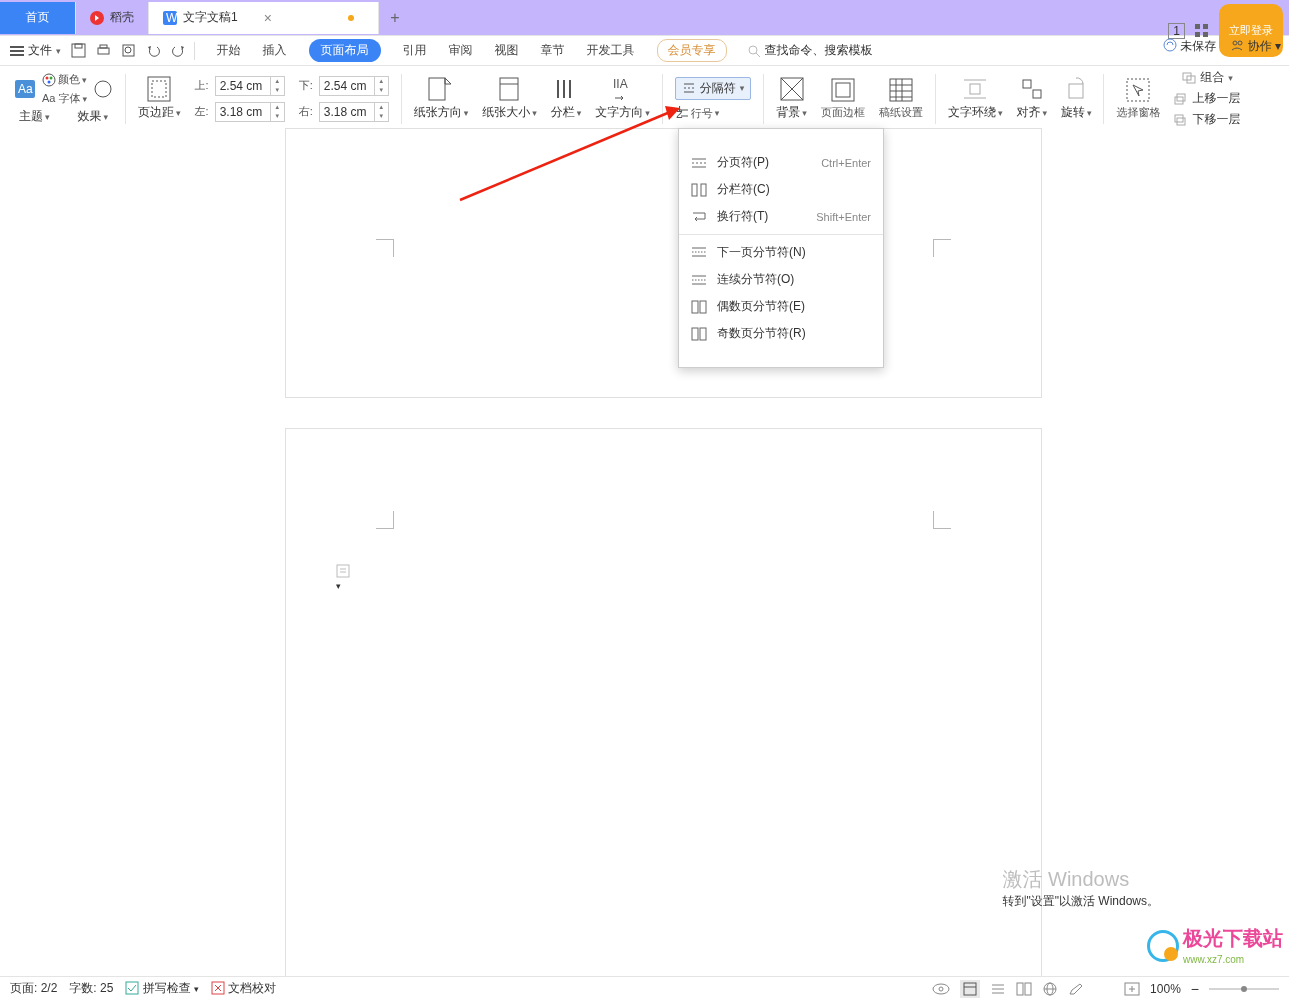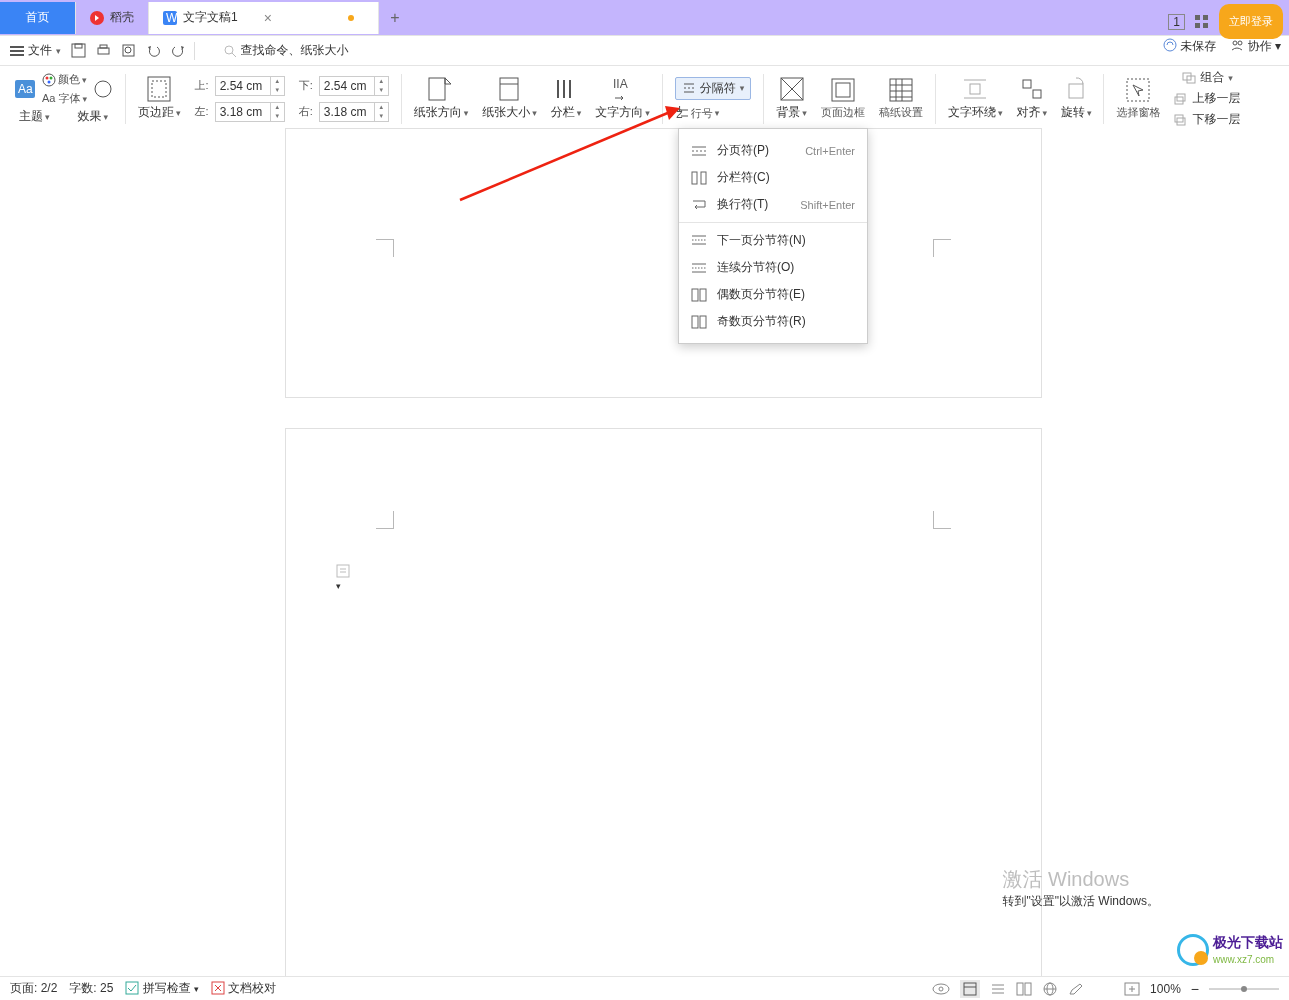--- a/index.html
+++ b/index.html
@@ -6,21 +6,21 @@
 body{background:#fff;width:1289px;height:1000px;overflow:hidden;position:relative}
 .tabbar{height:36px;background:#c4b5fd;display:flex;align-items:center;border-bottom:1px solid #e4e4e4}
 .tab{height:32px;display:flex;align-items:center;padding:0 14px;gap:6px;border-right:1px solid #e4e4e4;position:relative}
 .tab.home{background:#3a84f5;color:#fff;width:76px;justify-content:center}
 .tab.home span{color:#fff}
 .tab.active{background:#fff}
 .tab .dot{width:6px;height:6px;border-radius:50%;background:#f7a71b;position:absolute;right:24px}
 .tab .x{color:#888;font-size:14px;margin-left:20px}
 .tabplus{width:32px;text-align:center;color:#666;font-size:16px}
 .topright{position:absolute;right:6px;top:4px;display:flex;align-items:center;gap:10px}
-.loginbtn{background:#f7a71b;color:#fff;padding:10px 10px;border-radius:10px;font-size:11px}
+.loginbtn{background:#f7a71b;color:#fff;padding:19px 10px;border-radius:10px;font-size:11px}
 .grid4{width:14px;height:14px;display:grid;grid-template-columns:1fr 1fr;gap:2px}
 .grid4 i{background:#666;width:5px;height:5px}
 
 .menubar{height:30px;display:flex;align-items:center;padding:0 10px;border-bottom:1px solid #e4e4e4}
 .filebtn{display:flex;align-items:center;gap:4px}
 .hambg{display:inline-block}
 .hambg i{display:block;width:14px;height:2px;background:#555;margin:2px 0}
 .qat{display:flex;gap:10px;margin-left:10px;align-items:center}
 .qat span{color:#555;font-size:14px}
 .divider{width:1px;height:18px;background:#ddd;margin:0 8px}
@@ -50,34 +50,34 @@
 .canvas{position:absolute;top:128px;left:0;right:0;bottom:24px;background:#fff;overflow:hidden}
 .page{position:absolute;left:285px;width:757px;background:#fff;border:1px solid #e0e0e0}
 .page1{top:0;height:270px}
 .page2{top:300;height:620px;top:300px}
 .cornermark{position:absolute;width:18px;height:18px}
 .cm-tl{border-right:1px solid #b8b8b8;border-bottom:1px solid #b8b8b8}
 .cm-tr{border-left:1px solid #b8b8b8;border-bottom:1px solid #b8b8b8}
 .cm-bl{border-right:1px solid #b8b8b8;border-top:1px solid #b8b8b8}
 .cm-br{border-left:1px solid #b8b8b8;border-top:1px solid #b8b8b8}
 
-.dropmenu{position:absolute;left:678px;top:128px;width:190px;background:#fff;border:1px solid #ccc;box-shadow:0 3px 10px rgba(0,0,0,.2);padding:8px 0;z-index:50}
+.dropmenu{position:absolute;left:678px;top:128px;width:206px;background:#fff;border:1px solid #ccc;box-shadow:0 3px 10px rgba(0,0,0,.2);padding:20px 0;z-index:50}
 .dmitem{display:flex;align-items:center;padding:5px 12px;gap:10px;cursor:pointer}
 .dmitem .sc{margin-left:auto;color:#888;font-size:11px}
 .dmsep{height:1px;background:#e4e4e4;margin:4px 0}
 .dmicon{width:16px;height:14px;display:inline-block;position:relative;flex-shrink:0;color:#666}
 
 .arrow{position:absolute;pointer-events:none;z-index:40}
 
 .watermark{position:absolute;right:130px;bottom:90px;color:#c9c9c9;font-size:12px}
 .watermark .t{font-size:20px;color:#bdbdbd}
 .logo{position:absolute;right:6px;bottom:34px;display:flex;align-items:center;gap:4px}
 .logo .c{width:32px;height:32px;border:3px solid #36b6e8;border-radius:50%;position:relative}
 .logo .c::after{content:"";position:absolute;right:-2px;bottom:-2px;width:14px;height:14px;background:#f7a71b;border-radius:50%}
-.logo .txt b{color:#4c1d95;font-size:14px}
+.logo .txt b{color:#ec4899;font-size:20px}
 .logo .url{color:#7fb843;font-size:10px}
 
 .statusbar{position:absolute;bottom:0;left:0;right:0;height:24px;border-top:1px solid #e4e4e4;display:flex;align-items:center;padding:0 10px;gap:12px;font-size:11px;color:#555;background:#fff}
 .statusbar .r{margin-left:auto;display:flex;align-items:center;gap:10px}
 svg{display:block}
 </style>
 </head>
 <body>
 
 <div class="tabbar">
@@ -151,26 +151,37 @@
         </svg>
       </span>
     <span>
         <svg width="15" height="15">
           <path d="M4 4 A5 5 0 1 0 11 6" fill="none" stroke="#555"></path>
           <path d="M13 4 L10 3 L11 7 Z" fill="#555"></path>
         </svg>
       </span>
   </div>
   <div class="divider"></div>
+  <div class="menus">
+    <span class="menu">开始</span>
+    <span class="menu">插入</span>
+    <span class="menu active">页面布局</span>
+    <span class="menu">引用</span>
+    <span class="menu">审阅</span>
+    <span class="menu">视图</span>
+    <span class="menu">章节</span>
+    <span class="menu">开发工具</span>
+    <span class="menu vip">会员专享</span>
+  </div>
   <div class="search">
     <svg width="14" height="14">
         <circle cx="6" cy="6" r="4" fill="none" stroke="#bbb"></circle>
         <line x1="9" y1="9" x2="13" y2="13" stroke="#bbb"></line>
       </svg>
-    <span>查找命令、纸张大小</span>
+    <span>查找命令、搜索模板</span>
   </div>
   <div class="menuright">
     <span class="nosave"><svg width="14" height="14" style="display:inline;vertical-align:-2px">
           <circle cx="7" cy="7" r="6" fill="none" stroke="#5b89d8"></circle>
           <path d="M4 7 A3 3 0 0 1 10 7" fill="none" stroke="#5b89d8"></path>
         </svg> <span>未保存</span></span>
     <span><svg width="14" height="14" style="display:inline;vertical-align:-2px">
           <circle cx="5" cy="5" r="2" fill="none" stroke="#555"></circle>
           <circle cx="10" cy="5" r="2" fill="none" stroke="#555"></circle>
           <path d="M2 12 Q7 8 12 12" fill="none" stroke="#555"></path>

